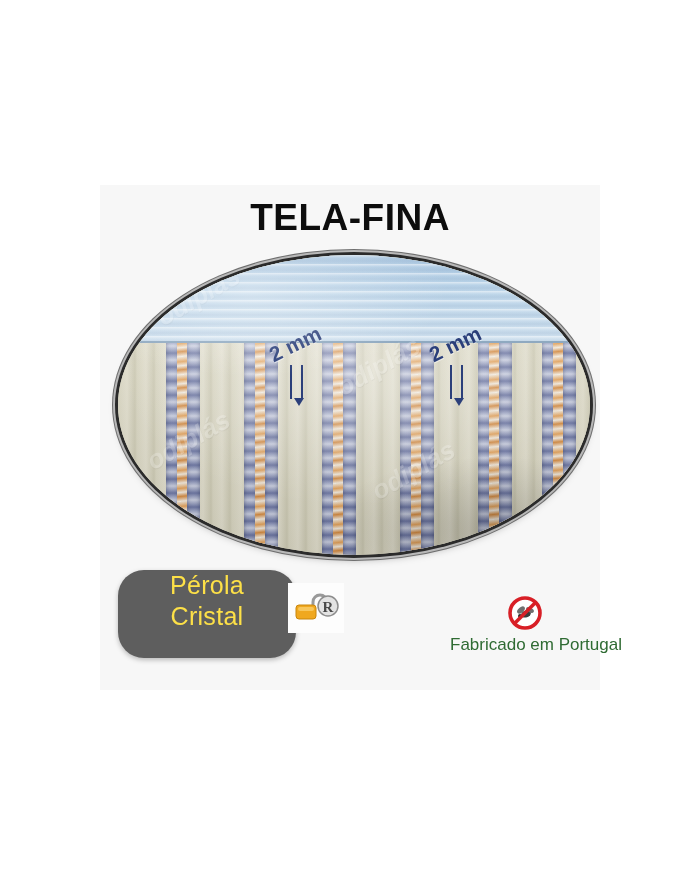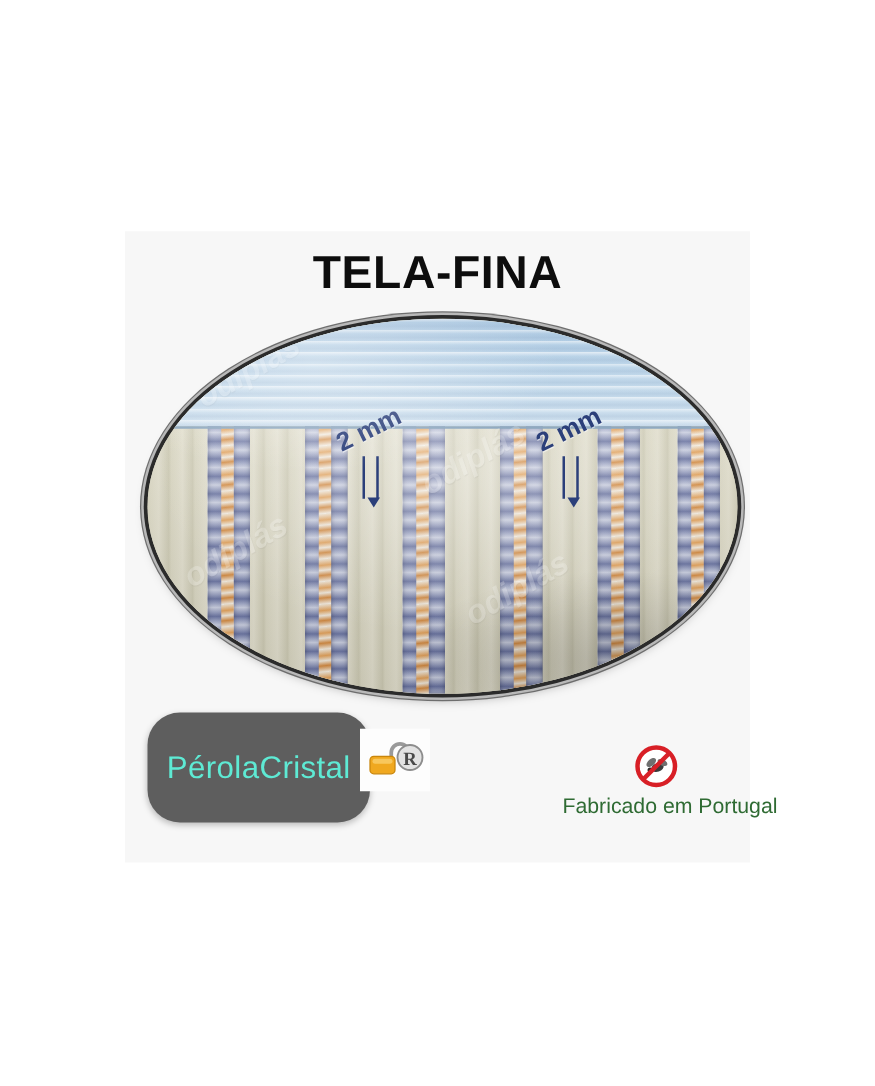--- a/index.html
+++ b/index.html
@@ -207,24 +207,24 @@
   
   #color-badge {
     position: absolute;
     left: 18px;
     top: 385px;
     width: 178px;
     height: 88px;
     background: #5e5e5e;
     border-radius: 26px;
     display: flex;
-    flex-direction: row;
+    flex-direction: column;
     align-items: center;
-    justify-content: center;
-    color: #5eead4;
+    justify-content: flex-start;
+    color: #fde047;
     box-shadow: 0 2px 5px rgba(0,0,0,0.25);
   }
   #color-badge .line {
     font-size: 25px;
     line-height: 1.22;
     font-family: "Liberation Sans", sans-serif;
     letter-spacing: 0.3px;
   }
 
   

